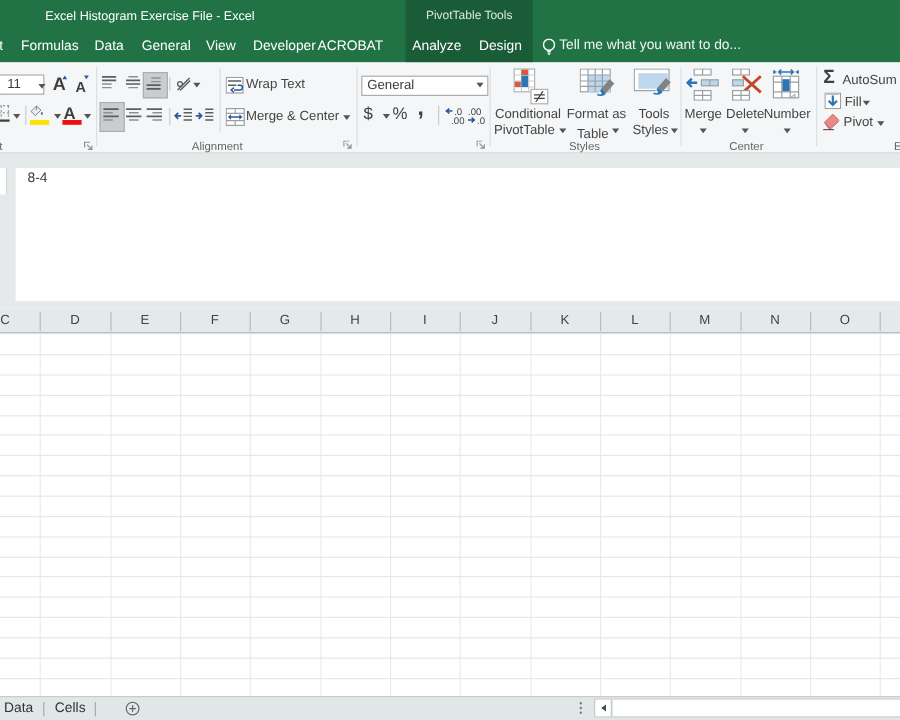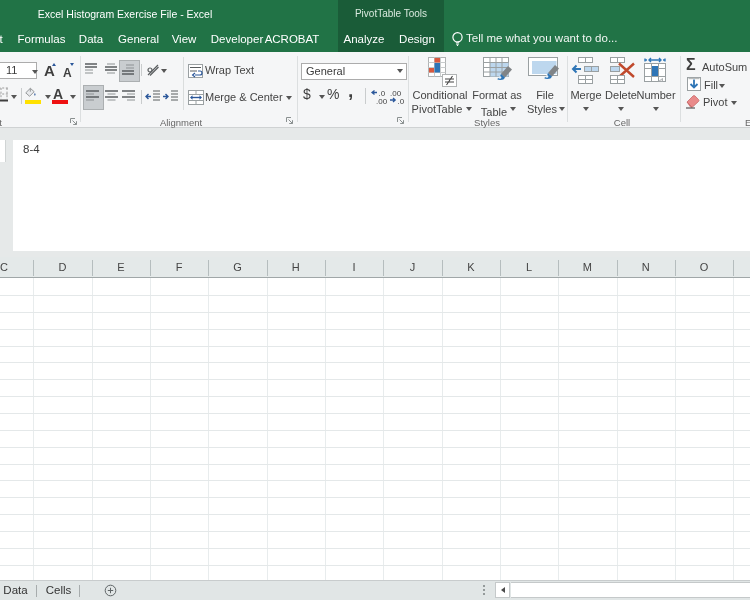--- a/index.html
+++ b/index.html
@@ -187,21 +187,21 @@
 <div class="rtxt ctr" style="left:497px;top:89px;">Format as</div>
 <div class="rtxt ctr" style="left:494px;top:106px;">Table</div>
 <div class="da" style="left:510px;top:107px;"></div>
 <svg class="abs" style="left:528px;top:57px;" width="36" height="28" viewBox="0 0 36 28">
 <rect x="0.5" y="0.5" width="29" height="18" fill="#fff" stroke="#9aa0a2"></rect>
 <rect x="4" y="4" width="24.5" height="13" fill="#bdd7ee"></rect>
 <path d="M20,16 l7,-8 l4,3.5 l-7,8 z" fill="#808487"></path>
 <path d="M20,16 l4,3.5 q-1,2.5 -4.5,2.5 q-2.5,0 -3.5,-1 q2.5,-0.5 4,-5" fill="#2e75b6"></path>
 <circle cx="19" cy="19.5" r="1.3" fill="#eaf2f8"></circle>
 </svg>
-<div class="rtxt ctr" style="left:545px;top:89px;">File</div>
+<div class="rtxt ctr" style="left:545px;top:89px;">Tools</div>
 <div class="rtxt ctr" style="left:542px;top:103px;">Styles</div>
 <div class="da" style="left:559px;top:107px;"></div>
 <div class="lbl ctr" style="left:487px;">Styles</div>
 
 <svg class="abs" style="left:571px;top:57px;" width="29" height="27" viewBox="0 0 29 27">
 <rect x="7.5" y="0.5" width="14" height="5" fill="#fff" stroke="#9aa0a2"></rect>
     <path d="M14.5,0.5 v5" stroke="#9aa0a2"></path>
 <rect x="13.5" y="9.5" width="14" height="5" fill="#bdd7ee" stroke="#9aa0a2"></rect>
     <path d="M20.5,9.5 v5" stroke="#9aa0a2"></path>
 <path d="M10,12 H2 M5.5,8.5 L2,12 L5.5,15.5" stroke="#2e75b6" stroke-width="2" fill="none"></path>
@@ -222,21 +222,21 @@
 <div class="da" style="left:618px;top:107px;"></div>
 <svg class="abs" style="left:641px;top:56px;" width="30" height="28" viewBox="0 0 30 28">
 <path d="M4,4 h2 M4,2.5 v3 M24,2.5 v3 M24,4 h-2 M8,4 h12 M10,2 L8,4 L10,6 M18,2 L20,4 L18,6" stroke="#2e75b6" stroke-width="1.4" fill="none"></path>
 <rect x="3.5" y="7.5" width="21" height="18" fill="#fff" stroke="#9aa0a2"></rect>
 <path d="M3.5,12.5 h21 M3.5,20.5 h21 M10.5,7.5 v18 M17.5,7.5 v18" stroke="#9aa0a2" stroke-width="1"></path>
 <rect x="11" y="10" width="6" height="10" fill="#2e75b6"></rect>
 <path d="M17.5,25.5 l4,-3 v3 z" fill="#e8e8e8" stroke="#9aa0a2" stroke-width="0.8"></path>
 </svg>
 <div class="rtxt ctr" style="left:656px;top:89px;">Number</div>
 <div class="da" style="left:653px;top:107px;"></div>
-<div class="lbl ctr" style="left:622px;">Cell</div>
+<div class="lbl ctr" style="left:622px;">Center</div>
 
 <div class="abs" style="left:686px;top:56px;font-size:16px;color:#3f3f3f;font-weight:bold;">Σ</div>
 <div class="rtxt" style="left:702px;top:61px;">AutoSum</div>
 <svg class="abs" style="left:687px;top:77px;" width="14" height="14" viewBox="0 0 14 14">
 <rect x="0.5" y="0.5" width="13" height="13" fill="#fff" stroke="#9aa0a2"></rect>
 <path d="M7,2.5 V10 M3.5,7 L7,10.5 L10.5,7" stroke="#2e75b6" stroke-width="1.8" fill="none"></path>
 <path d="M1.5,1.5 h11" stroke="#b9bcbd" stroke-width="1.4"></path>
 </svg>
 <div class="rtxt" style="left:704px;top:79px;">Fill</div>
 <div class="da" style="left:719px;top:84px;"></div>

